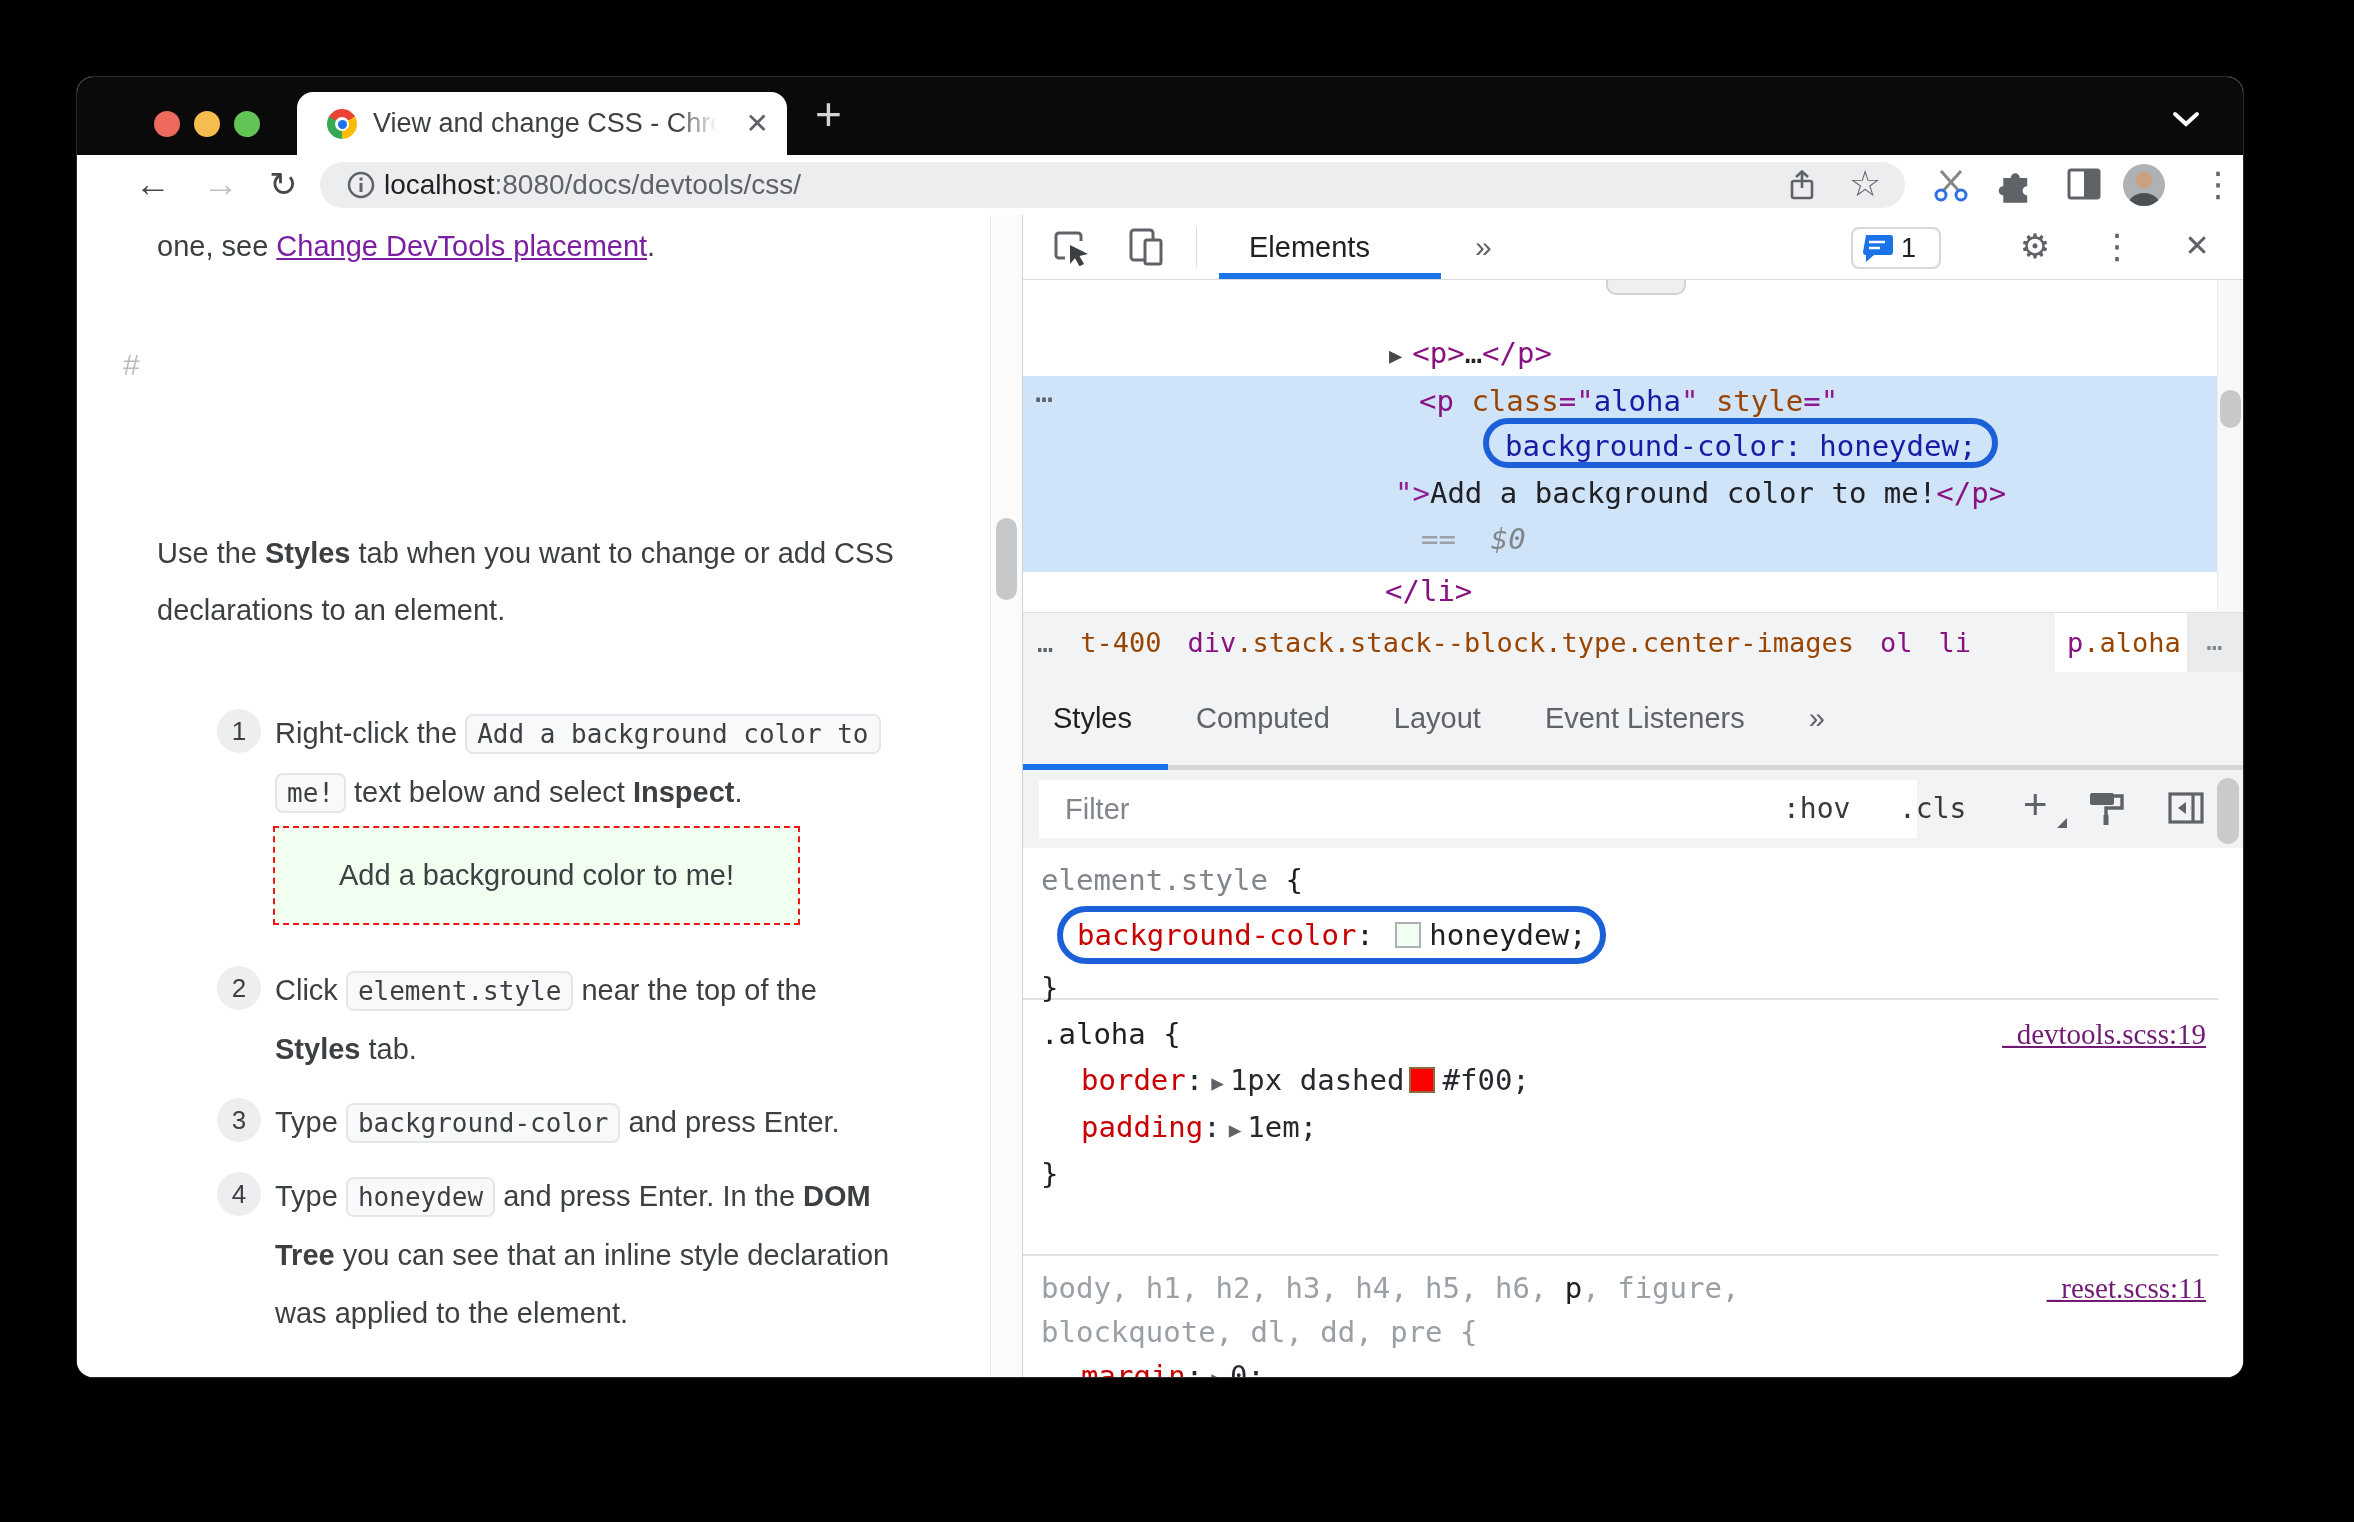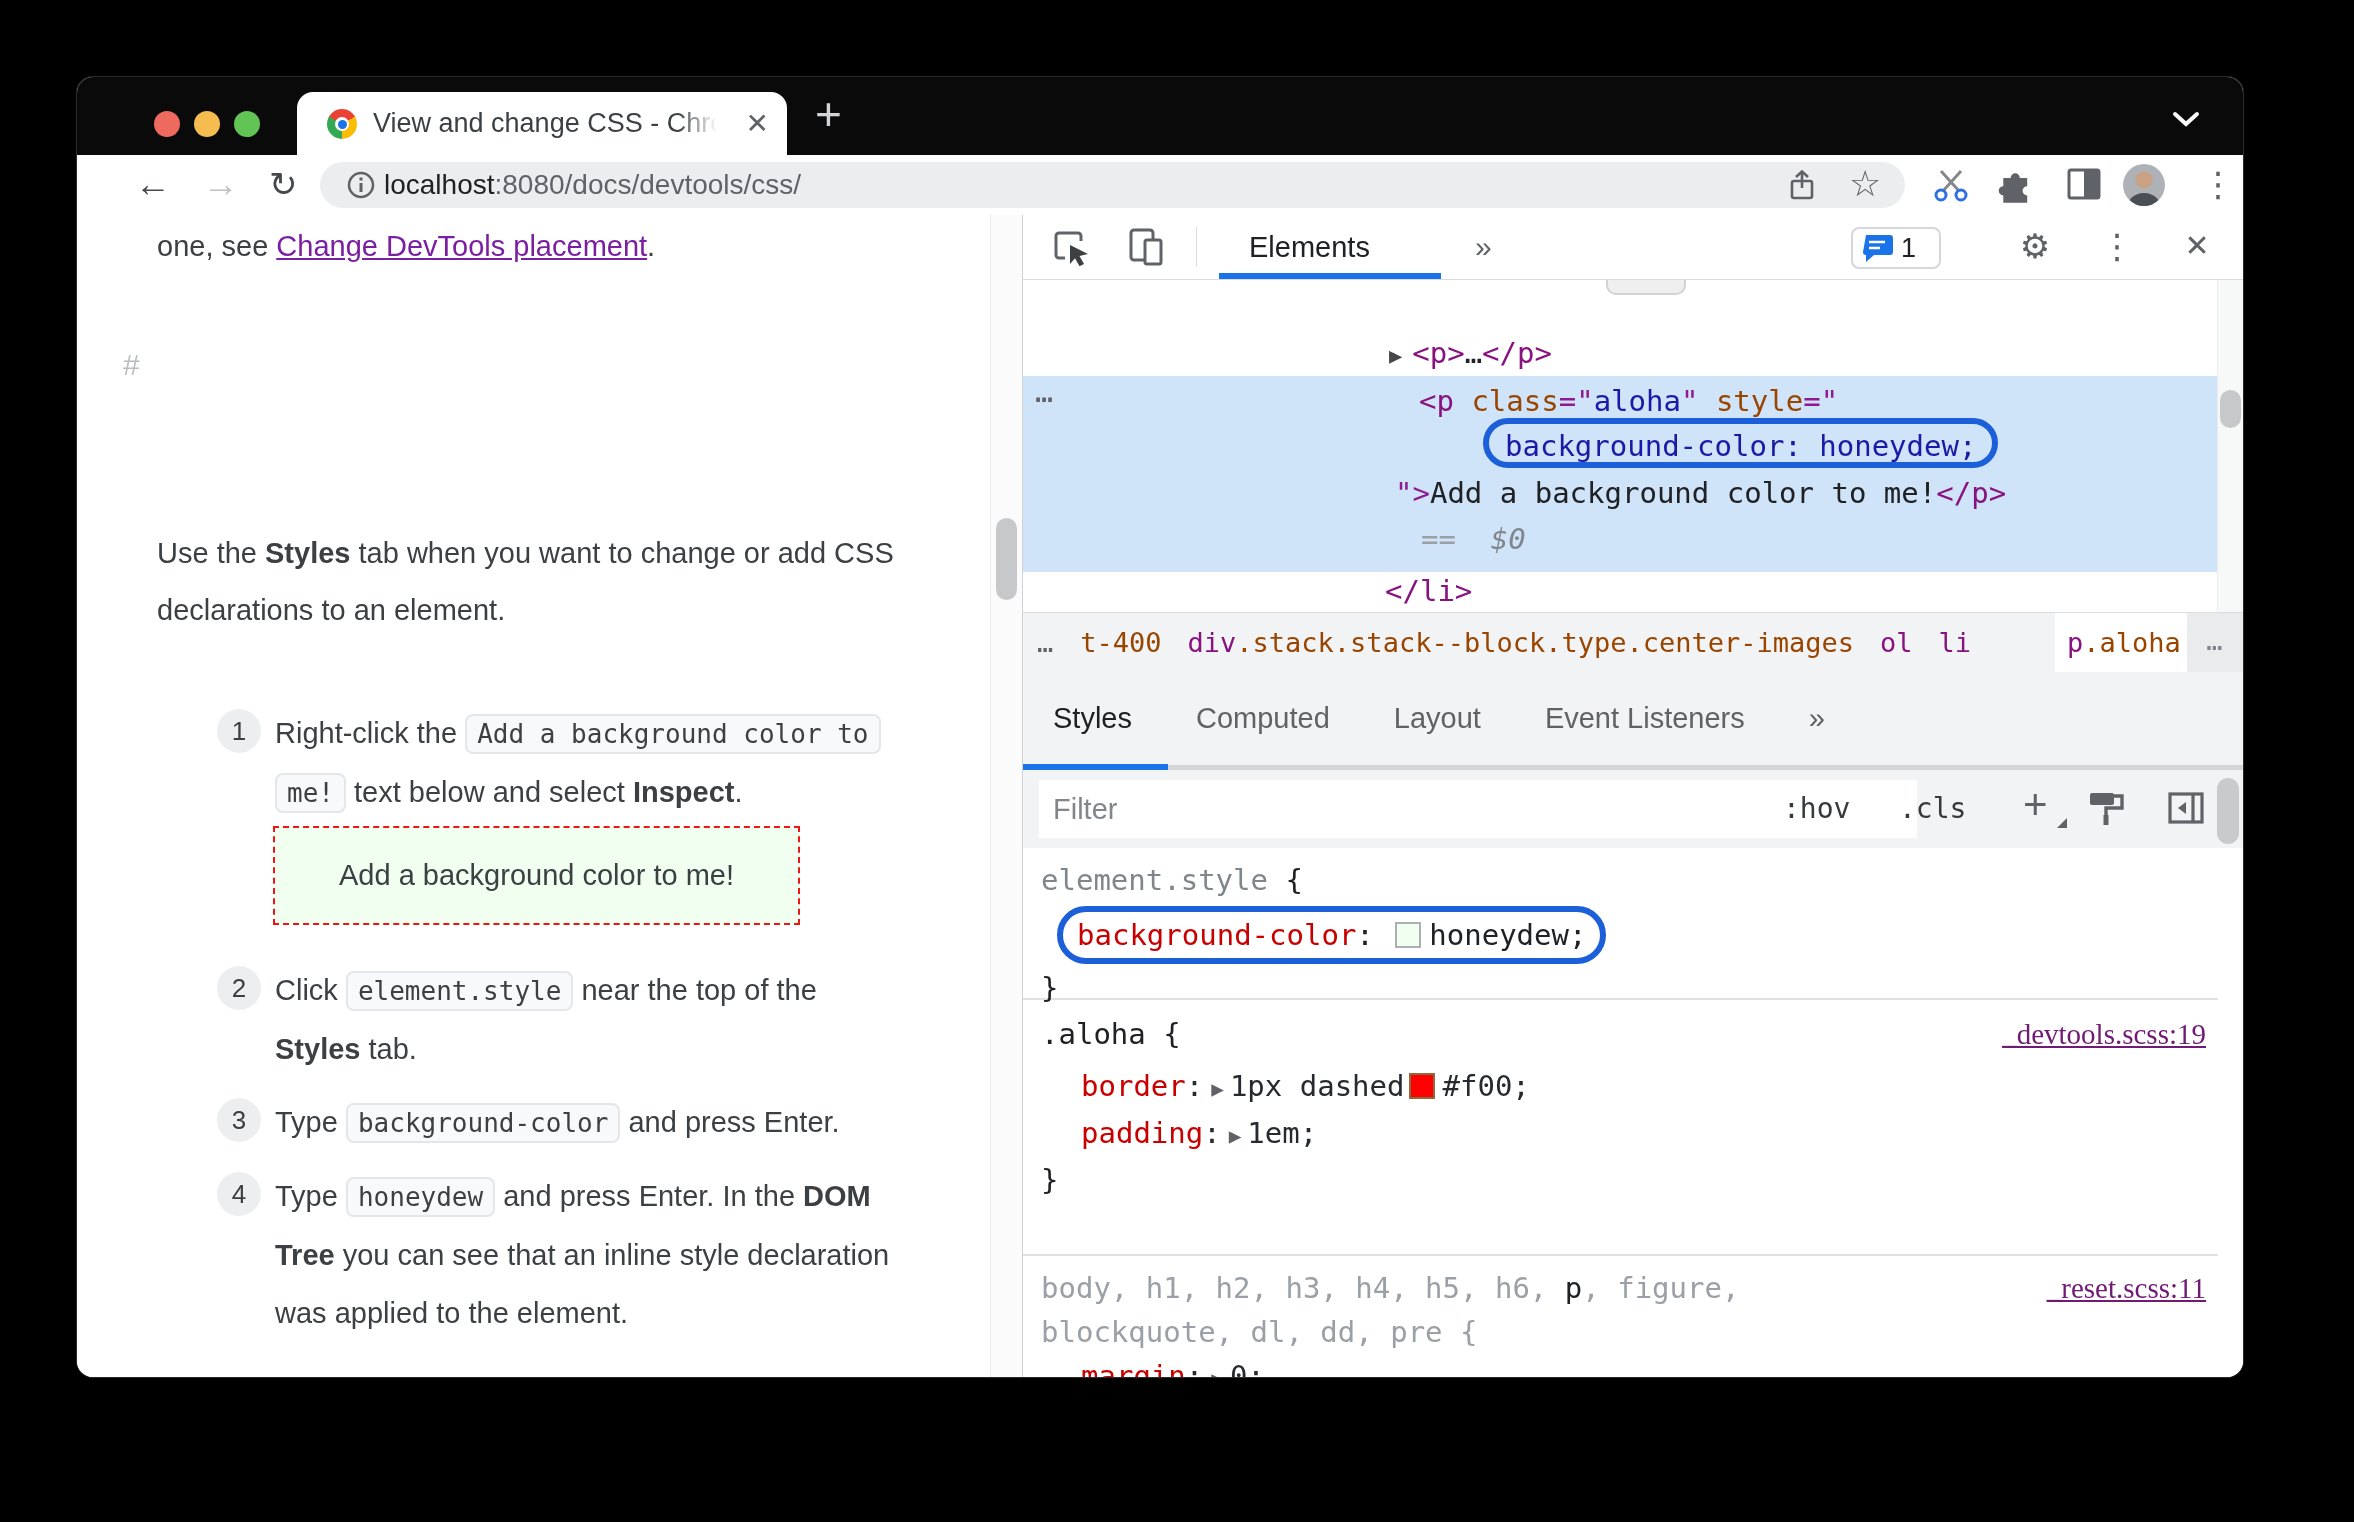--- a/index.html
+++ b/index.html
@@ -109,21 +109,21 @@
   .sstabs { position:absolute; left:0; top:457px; width:100%; height:98px; background:#f1f3f4; }
   .sstabs .row { position:absolute; left:30px; top:0; height:92px; display:flex; gap:64px; align-items:center;
                  font-size:29px; color:#5f6368; }
   .sstabs .active { color:#202124; }
   .ssline { position:absolute; left:0; bottom:0; width:100%; height:5px; background:#d4d6d8; }
   .ssblue { position:absolute; left:0; bottom:0; width:145px; height:6px; background:#1a73e8; }
 
   
   .filterrow { position:absolute; left:0; top:555px; width:100%; height:78px; background:#f1f3f4; }
   .filterinput { position:absolute; left:16px; top:10px; width:878px; height:58px; border:none; background:#fff;
-                 font-size:29px; padding-left:14px; color:#202124; font-family:"Liberation Sans",sans-serif; }
+                 font-size:29px; padding-left:26px; color:#202124; font-family:"Liberation Sans",sans-serif; }
   .filterinput::placeholder { color:#80868b; }
   .ftok { position:absolute; top:0; height:78px; line-height:78px; font-family:"DejaVu Sans Mono",monospace;
           font-size:28px; color:#37393c; }
   .plusbtn { position:absolute; left:1000px; top:0; height:74px; line-height:70px; font-size:42px; color:#5f6368; font-weight:300;}
   .plustri { position:absolute; left:1034px; top:48px; width:0; height:0;
              border-left:10px solid transparent; border-bottom:10px solid #5f6368; }
   .ssscroll { position:absolute; right:4px; top:8px; width:22px; height:66px; border-radius:11px; background:#c8cacc; }
 
   
   .rules { position:absolute; left:0; top:633px; width:1195px; height:529px; background:#fff; overflow:hidden;
@@ -370,21 +370,21 @@
 
         <div class="rule" style="height:152px">
           <div class="rline"><span class="selgray">element.style</span><span class="seldark"> {</span></div>
           <div class="rline r1line2"><span class="ringpill2"><span class="prop">background-color</span><span class="seldark">:</span> <span class="swatch sw-honeydew"></span><span class="seldark">honeydew;</span></span></div>
           <div class="rline seldark">}</div>
         </div>
 
         <div class="rule" style="height:256px;padding-top:12px">
           <span class="srclink">_devtools.scss:19</span>
           <div class="rline"><span class="seldark">.aloha</span><span class="seldark"> {</span></div>
-          <div class="rline decl" style="margin-top:8px"><span class="prop">border</span><span>:</span><span class="exp">▶</span><span>1px dashed</span><span class="swatch sw-red"></span><span>#f00;</span></div>
+          <div class="rline decl" style="margin-top:2px"><span class="prop">border</span><span>:</span><span class="exp">▶</span><span>1px dashed</span><span class="swatch sw-red"></span><span>#f00;</span></div>
           <div class="rline decl"><span class="prop">padding</span><span>:</span><span class="exp">▶</span><span>1em;</span></div>
           <div class="rline seldark">}</div>
         </div>
 
         <div class="rule" style="border-bottom:none;padding-top:10px">
           <span class="srclink" style="top:10px">_reset.scss:11</span>
           <div class="rline"><span class="selmute">body, h1, h2, h3, h4, h5, h6, </span><span class="seldark">p</span><span class="selmute">, figure,</span></div>
           <div class="rline"><span class="selmute">blockquote, dl, dd, pre {</span></div>
           <div class="rline decl"><span class="prop">margin</span><span>:</span><span class="exp">▶</span><span>0;</span></div>
         </div>

